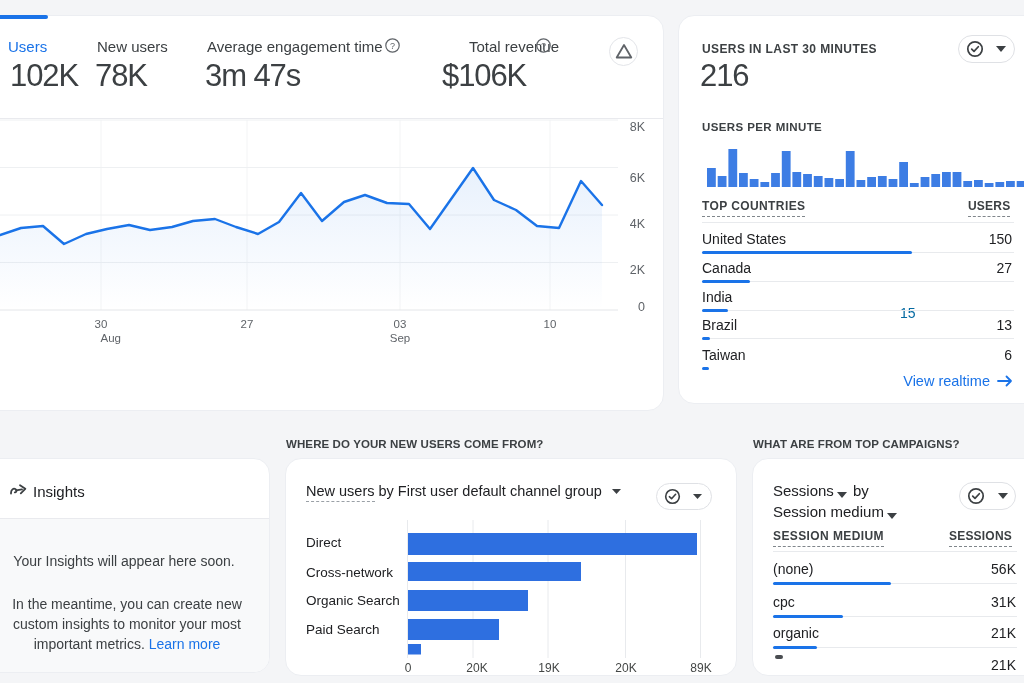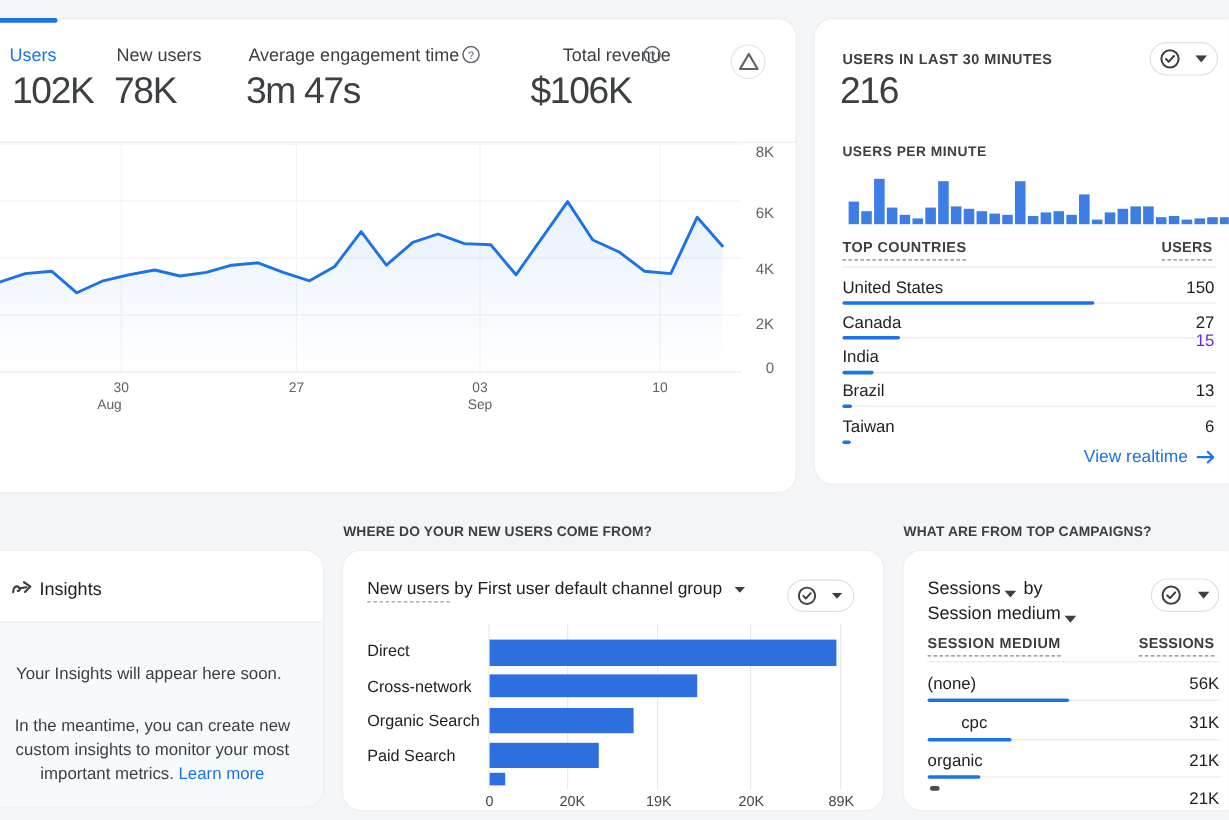--- a/index.html
+++ b/index.html
@@ -65,21 +65,21 @@
   <polyline fill="none" stroke="#1a73e8" stroke-width="2.4" stroke-linejoin="round" stroke-linecap="round" points="0,125 21,118 43,116 64,134 86,124 107,119 129,115 150,120 172,117 193,111 215,109 236,117 258,124 279,112 301,83 322,111 344,92 365,85 387,93 409,94 430,119 473,58 494,90 516,100 537,116 559,118 581,71 602,95"></polyline>
 </svg>
 
 <div class="abs" style="left:600px; top:120px; width:45px; text-align:right; font-size:12.5px; color:#5f6368;">8K</div>
 <div class="abs" style="left:600px; top:171px; width:45px; text-align:right; font-size:12.5px; color:#5f6368;">6K</div>
 <div class="abs" style="left:600px; top:217px; width:45px; text-align:right; font-size:12.5px; color:#5f6368;">4K</div>
 <div class="abs" style="left:600px; top:263px; width:45px; text-align:right; font-size:12.5px; color:#5f6368;">2K</div>
 <div class="abs" style="left:600px; top:300px; width:45px; text-align:right; font-size:12.5px; color:#5f6368;">0</div>
 
 <div class="abs" style="left:81px; top:318px; width:40px; text-align:center; font-size:11.5px; color:#5f6368;">30</div>
-<div class="abs" style="left:81px; top:332px; width:40px; text-align:left; font-size:11.5px; color:#5f6368;">Aug</div>
+<div class="abs" style="left:81px; top:332px; width:40px; text-align:right; font-size:11.5px; color:#5f6368;">Aug</div>
 <div class="abs" style="left:227px; top:318px; width:40px; text-align:center; font-size:11.5px; color:#5f6368;">27</div>
 <div class="abs" style="left:380px; top:318px; width:40px; text-align:center; font-size:11.5px; color:#5f6368;">03</div>
 <div class="abs" style="left:380px; top:332px; width:40px; text-align:center; font-size:11.5px; color:#5f6368;">Sep</div>
 <div class="abs" style="left:530px; top:318px; width:40px; text-align:center; font-size:11.5px; color:#5f6368;">10</div>
 
 <div class="card" style="left:678px; top:15px; width:370px; height:389px;"></div>
 <div class="abs capshead" style="left:702px; top:42px;">USERS IN LAST 30 MINUTES</div>
 <div class="pill" style="left:958px; top:35px;"></div>
 <svg class="abs" style="left:966px; top:40px;" width="18" height="18" viewBox="0 0 18 18">
     <circle cx="9" cy="9" r="7.2" fill="none" stroke="#3c4043" stroke-width="1.7"></circle>
@@ -136,21 +136,21 @@
 <div class="abs" style="left:900px; top:231px; width:112px; text-align:right; font-size:14px; color:#202124;">150</div>
 <div class="abs" style="left:702px; top:252px; width:312px; height:1px; background:#e8eaed;"></div>
 <div class="abs" style="left:702px; top:251px; width:210px; height:3px; background:#1a73e8; border-radius:2px;"></div>
 
 <div class="abs" style="left:702px; top:260px; font-size:14px; color:#202124;">Canada</div>
 <div class="abs" style="left:900px; top:260px; width:112px; text-align:right; font-size:14px; color:#202124;">27</div>
 <div class="abs" style="left:702px; top:281px; width:312px; height:1px; background:#e8eaed;"></div>
 <div class="abs" style="left:702px; top:280px; width:48px; height:3px; background:#1a73e8; border-radius:2px;"></div>
 
 <div class="abs" style="left:702px; top:289px; font-size:14px; color:#202124;">India</div>
-<div class="abs" style="left:900px; top:275px; width:112px; text-align:right; font-size:14px; color:#6d28d9;">15</div>
+<div class="abs" style="left:900px; top:305px; width:112px; font-size:14px; color:#0369a1;">15</div>
 <div class="abs" style="left:702px; top:310px; width:312px; height:1px; background:#e8eaed;"></div>
 <div class="abs" style="left:702px; top:309px; width:26px; height:3px; background:#1a73e8; border-radius:2px;"></div>
 
 <div class="abs" style="left:702px; top:317px; font-size:14px; color:#202124;">Brazil</div>
 <div class="abs" style="left:900px; top:317px; width:112px; text-align:right; font-size:14px; color:#202124;">13</div>
 <div class="abs" style="left:702px; top:338px; width:312px; height:1px; background:#e8eaed;"></div>
 <div class="abs" style="left:702px; top:337px; width:8px; height:3px; background:#1a73e8; border-radius:2px;"></div>
 
 <div class="abs" style="left:702px; top:347px; font-size:14px; color:#202124;">Taiwan</div>
 <div class="abs" style="left:900px; top:347px; width:112px; text-align:right; font-size:14px; color:#202124;">6</div>
@@ -240,21 +240,21 @@
 
 <div class="abs capshead dashu" style="left:773px; top:529px;">SESSION MEDIUM</div>
 <div class="abs capshead dashu" style="left:949px; top:529px; letter-spacing:.2px;">SESSIONS</div>
 <div class="abs" style="left:773px; top:551px; width:244px; height:1px; background:#e8eaed;"></div>
 
 <div class="abs" style="left:773px; top:561px; font-size:14px; color:#202124;">(none)</div>
 <div class="abs" style="left:930px; top:561px; width:86px; text-align:right; font-size:14px; color:#202124;">56K</div>
 <div class="abs" style="left:773px; top:583px; width:244px; height:1px; background:#e8eaed;"></div>
 <div class="abs" style="left:773px; top:582px; width:118px; height:3px; background:#1a73e8; border-radius:2px;"></div>
 
-<div class="abs" style="left:773px; top:594px; font-size:14px; color:#202124;margin-left:28px;">cpc</div>
+<div class="abs" style="left:773px; top:594px; font-size:14px; color:#202124;">cpc</div>
 <div class="abs" style="left:930px; top:594px; width:86px; text-align:right; font-size:14px; color:#202124;">31K</div>
 <div class="abs" style="left:773px; top:616px; width:244px; height:1px; background:#e8eaed;"></div>
 <div class="abs" style="left:773px; top:615px; width:70px; height:3px; background:#1a73e8; border-radius:2px;"></div>
 
 <div class="abs" style="left:773px; top:625px; font-size:14px; color:#202124;">organic</div>
 <div class="abs" style="left:930px; top:625px; width:86px; text-align:right; font-size:14px; color:#202124;">21K</div>
 <div class="abs" style="left:773px; top:647px; width:244px; height:1px; background:#e8eaed;"></div>
 <div class="abs" style="left:773px; top:646px; width:44px; height:3px; background:#1a73e8; border-radius:2px;"></div>
 
 <div class="abs" style="left:775px; top:655px; width:8px; height:4px; background:#4a4d51; border-radius:2px;"></div>

